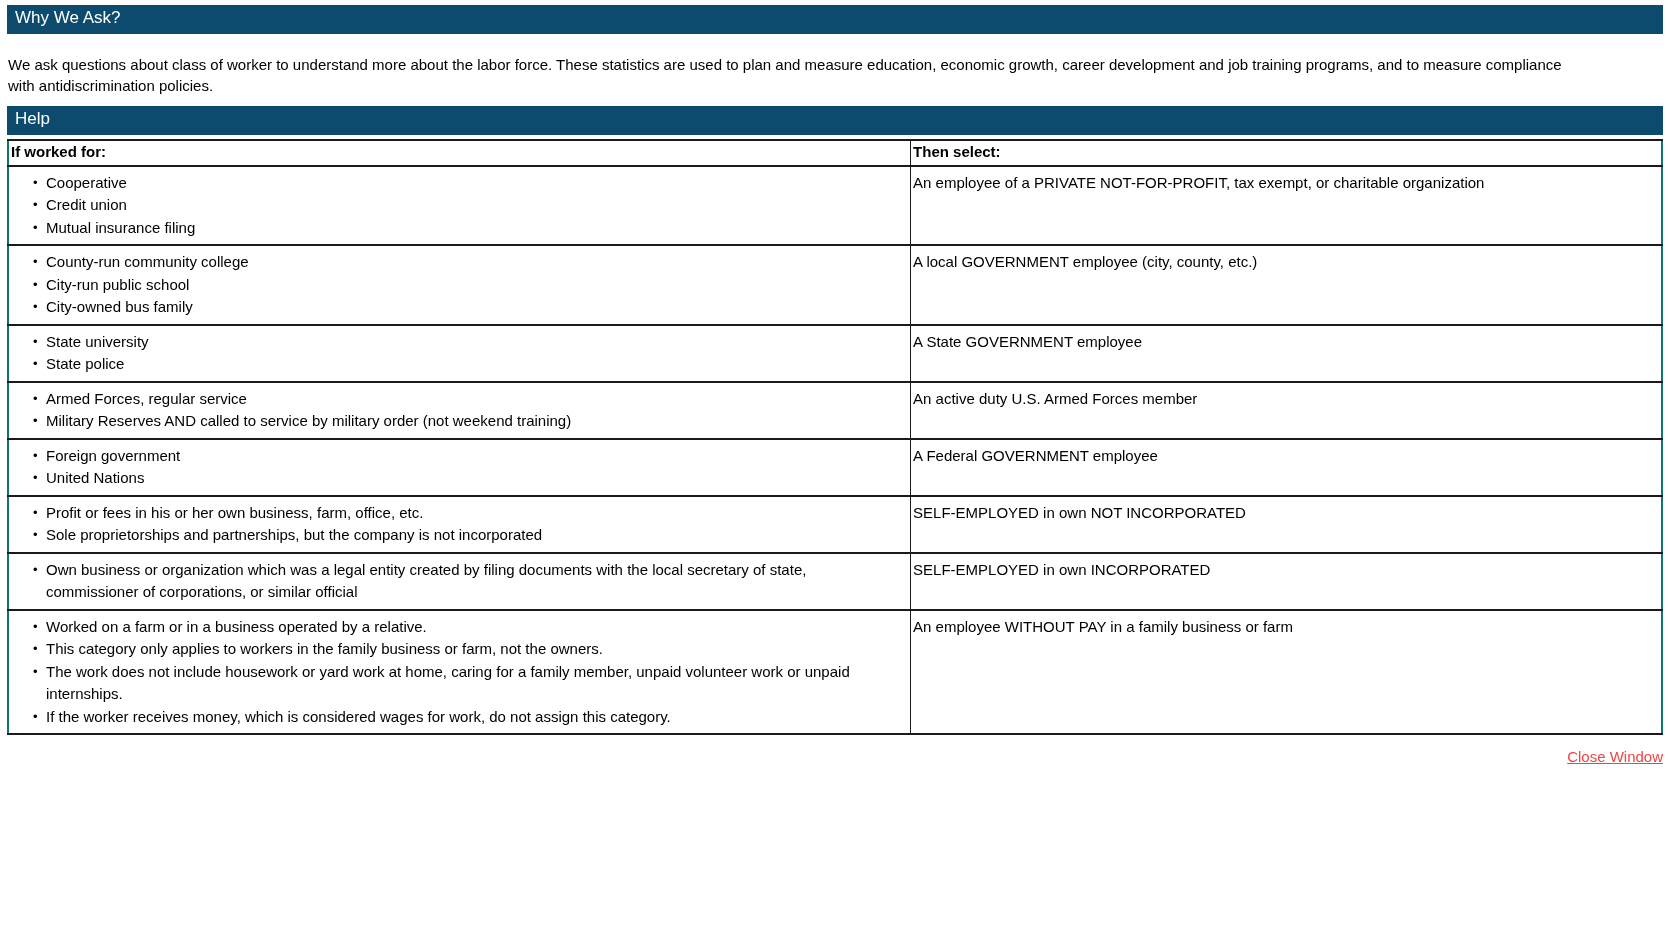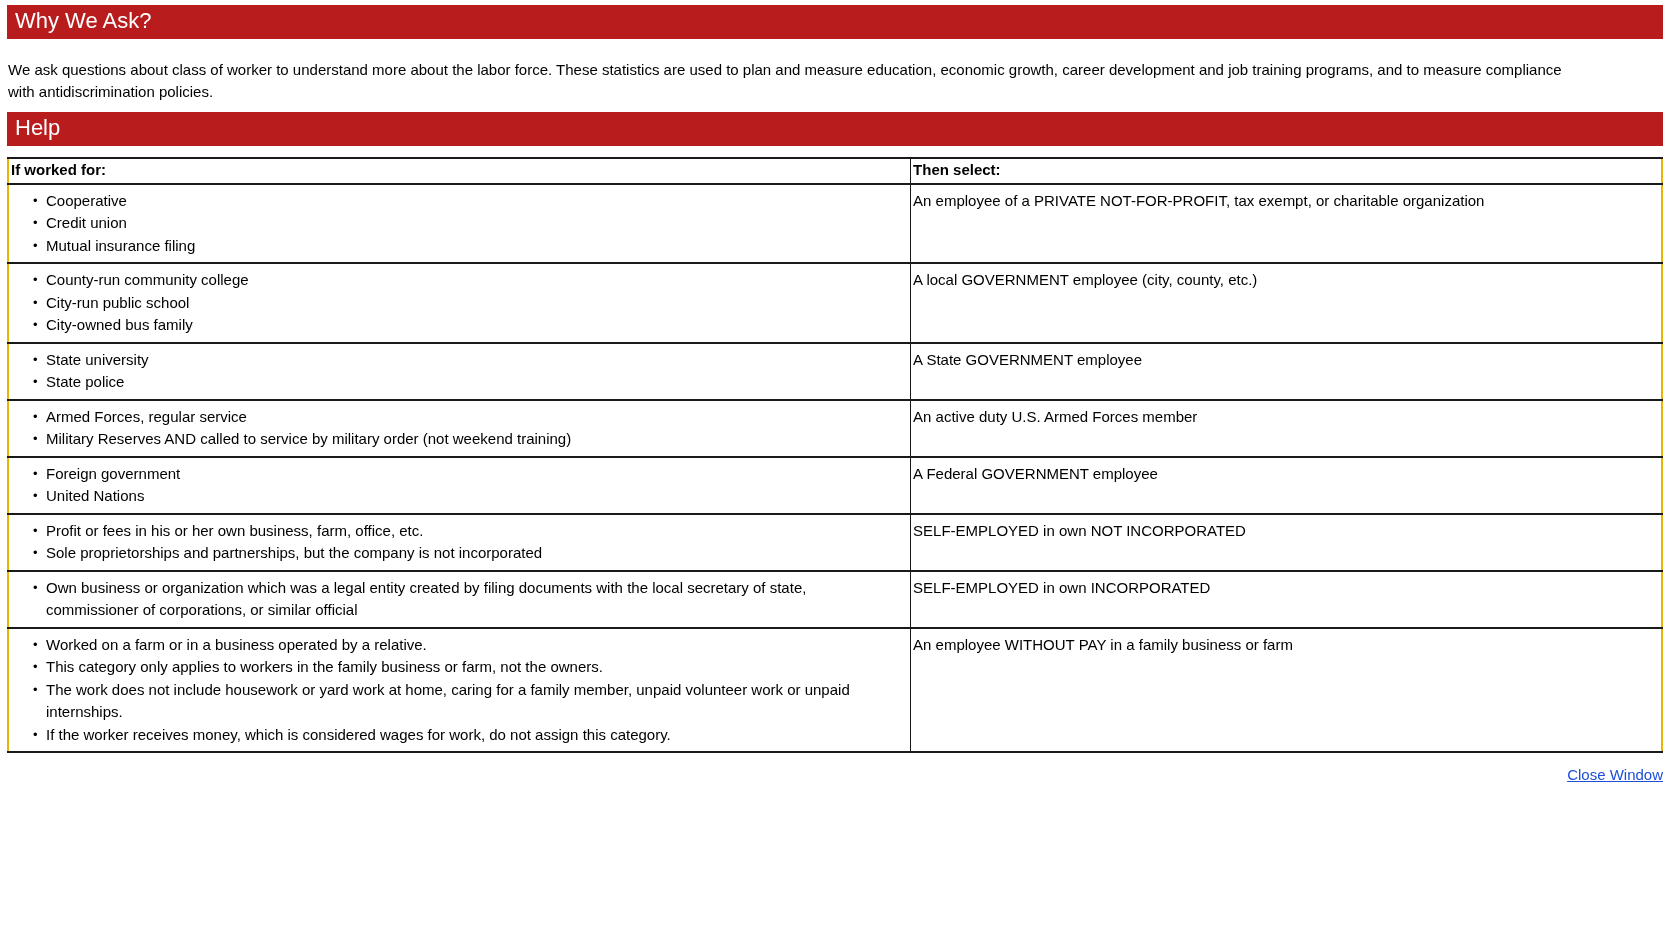--- a/index.html
+++ b/index.html
@@ -5,38 +5,38 @@
   html, body {
     background: #ffffff;
     color: #000000;
     font-family: "Liberation Sans", "DejaVu Sans", sans-serif;
   }
   body {
     margin: 5px 7px 20px 7px;
     font-size: 15px;
   }
   .bar {
-    background: #b91c1c;
+    background: #0c4a6e;
     color: #ffffff;
-    font-size: 22px;
+    font-size: 17px;
     padding: 4px 8px 6px 8px;
     line-height: 1.1;
   }
   .intro {
     margin: 20px 0 9px 1px;
     max-width: 1565px;
     line-height: 1.45;
   }
   .help-bar { margin-top: 0; }
   table.help-table {
-    margin-top: 11px;
+    margin-top: 4px;
     width: 100%;
     border-collapse: collapse;
     table-layout: fixed;
-    border: 2px solid #eab308;
+    border: 2px solid #0f766e;
   }
   table.help-table th, table.help-table td {
     border-top: 2px solid #1a1a1a;
     border-bottom: 2px solid #1a1a1a;
     border-left: 1px solid #1a1a1a;
     border-right: 1px solid #1a1a1a;
     vertical-align: top;
     text-align: left;
     font-size: 15px;
   }
@@ -67,21 +67,21 @@
     position: absolute;
     left: -13px;
     top: 0;
     font-size: 13px;
   }
   .close-row {
     margin-top: 13px;
     text-align: right;
   }
   .close-link {
-    color: #1d4ed8;
+    color: #ef4444;
     text-decoration: underline;
     font-size: 15px;
     cursor: pointer;
   }
 </style>
 </head>
 <body>
 
 <div>
 

